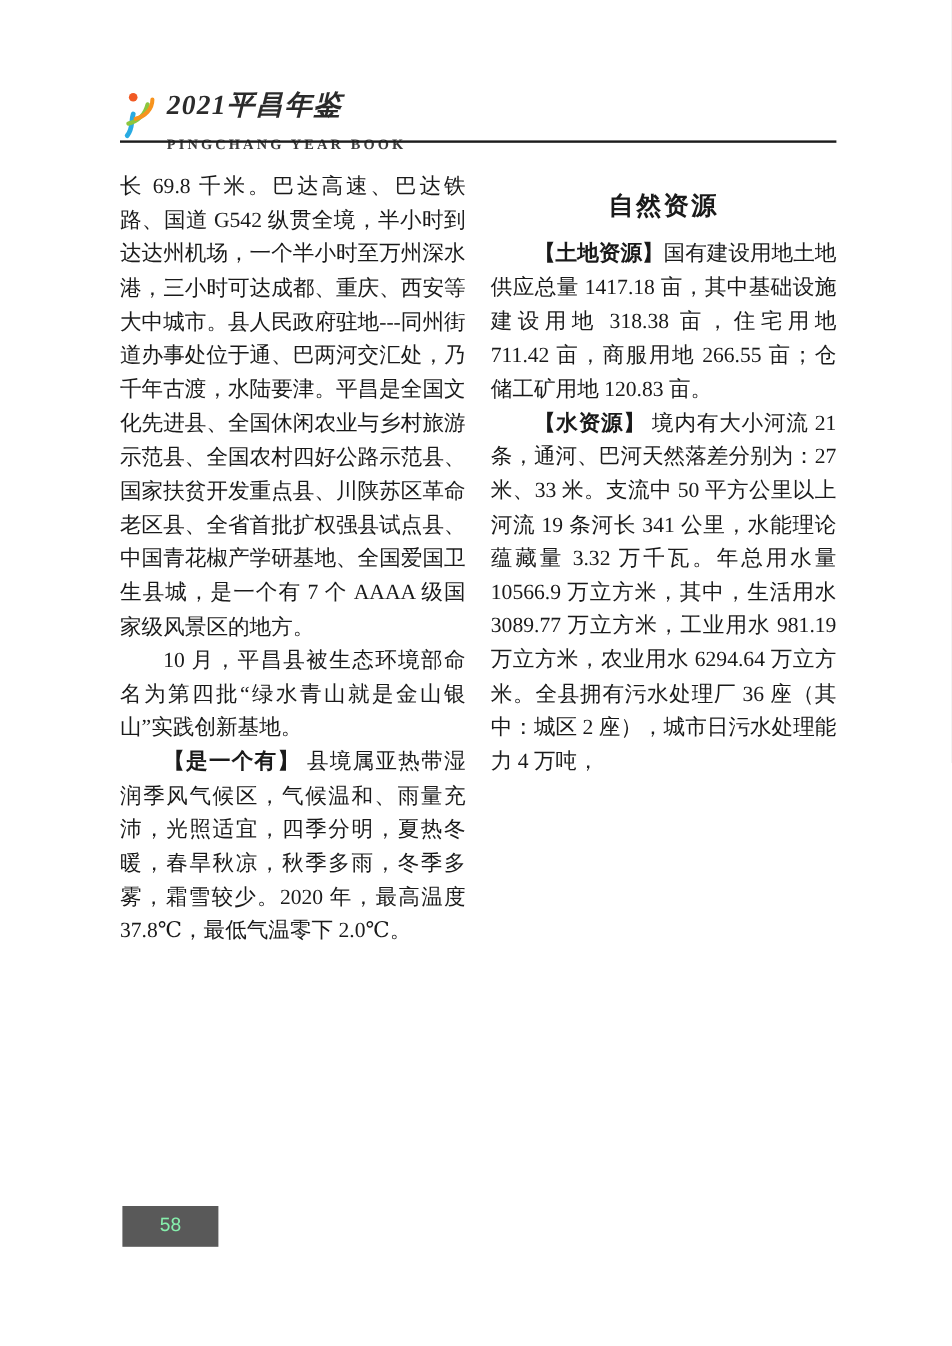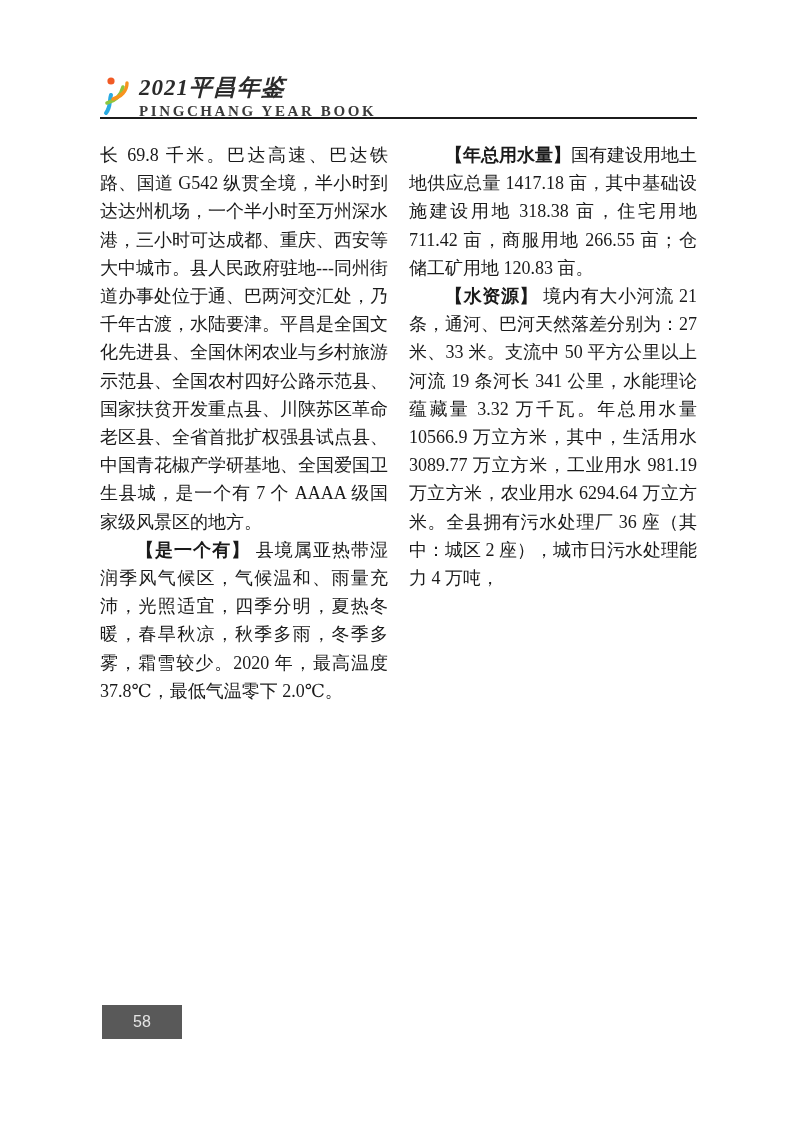--- a/index.html
+++ b/index.html
@@ -15,22 +15,22 @@
   
   .hdr{position:absolute;left:99px;top:74px;display:flex;align-items:flex-start;justify-content:flex-end;}
   .logo-icon{width:36px;height:42px;flex:0 0 auto;margin-right:4px;}
   .logo-block{padding-top:2px;}
   .logo-title{
     font-size:23px;font-weight:bold;font-style:italic;
     letter-spacing:1px;color:#2b2b2b;line-height:24px;
     font-family:"Liberation Serif","DejaVu Serif",serif;
   }
   .logo-subtitle{
-    font-size:15px;letter-spacing:2.6px;color:#3a3a3a;
-    margin-top:3px;font-weight:bold;
+    font-size:12px;letter-spacing:2.6px;color:#3a3a3a;
+    margin-top:13px;font-weight:bold;
     font-family:"Liberation Serif","DejaVu Serif",serif;
   }
   .rule{position:absolute;left:100px;top:117px;width:597px;height:2px;background:#1c1c1c;}
   
   .col{
     position:absolute;top:141px;width:288px;
     font-size:18px;line-height:28.2px;
     text-align:justify;
   }
   .col-left{left:100px;}
@@ -43,21 +43,21 @@
   }
   .col-heading{
     font-size:21px;font-weight:bold;text-align:center;text-indent:0;
     font-family:"Liberation Sans","DejaVu Sans",sans-serif;
     letter-spacing:2px;line-height:28px;
     margin:17px 0 11px 0;
   }
   
   .page-number{
     position:absolute;left:102px;top:1005px;width:80px;height:34px;
-    background:#595959;color:#e5e5e5;
+    background:#595959;color:#86efac;
     display:flex;align-items:center;justify-content:center;
     font-size:16px;font-family:"Liberation Sans","DejaVu Sans",sans-serif;
   }
 </style>
 </head>
 <body>
 
 <div class="page">
 
   <div class="hdr">
@@ -72,22 +72,24 @@
     <div class="logo-block">
       <div class="logo-title">2021平昌年鉴</div>
       <div class="logo-subtitle">PINGCHANG YEAR BOOK</div>
     </div>
   </div>
 
   <div class="rule"></div>
 
   <section class="col col-left" id="col-left">
       <p class="para">长 69.8 千米。巴达高速、巴达铁路、国道 G542 纵贯全境，半小时到达达州机场，一个半小时至万州深水港，三小时可达成都、重庆、西安等大中城市。县人民政府驻地---同州街道办事处位于通、巴两河交汇处，乃千年古渡，水陆要津。平昌是全国文化先进县、全国休闲农业与乡村旅游示范县、全国农村四好公路示范县、国家扶贫开发重点县、川陕苏区革命老区县、全省首批扩权强县试点县、中国青花椒产学研基地、全国爱国卫生县城，是一个有 7 个 AAAA 级国家级风景区的地方。</p>
+      <p class="para indent">10 月，平昌县被生态环境部命名为第四批“绿水青山就是金山银山”实践创新基地。</p>
       <p class="para indent"><b class="lead">【是一个有】</b> 县境属亚热带湿润季风气候区，气候温和、雨量充沛，光照适宜，四季分明，夏热冬暖，春旱秋凉，秋季多雨，冬季多雾，霜雪较少。2020 年，最高温度 37.8℃，最低气温零下 2.0℃。</p>
     </section>
   <section class="col col-right" id="col-right">
-      <p class="para indent"><b class="lead">【年总用水量】</b>国有建设用地土地供应总量 1417.18 亩，其中基础设施建设用地 318.38 亩，住宅用地 711.42 亩，商服用地 266.55 亩；仓储工矿用地 120.83 亩。</p>
+      <h2 class="col-heading">自然资源</h2>
+      <p class="para indent"><b class="lead">【土地资源】</b>国有建设用地土地供应总量 1417.18 亩，其中基础设施建设用地 318.38 亩，住宅用地 711.42 亩，商服用地 266.55 亩；仓储工矿用地 120.83 亩。</p>
       <p class="para indent"><b class="lead">【水资源】</b> 境内有大小河流 21 条，通河、巴河天然落差分别为：27 米、33 米。支流中 50 平方公里以上河流 19 条河长 341 公里，水能理论蕴藏量 3.32 万千瓦。年总用水量 10566.9 万立方米，其中，生活用水 3089.77 万立方米，工业用水 981.19 万立方米，农业用水 6294.64 万立方米。全县拥有污水处理厂 36 座（其中：城区 2 座），城市日污水处理能力 4 万吨，</p>
     </section>
 
   <div class="page-number">58</div>
 
 </div>
 
 </body></html>

